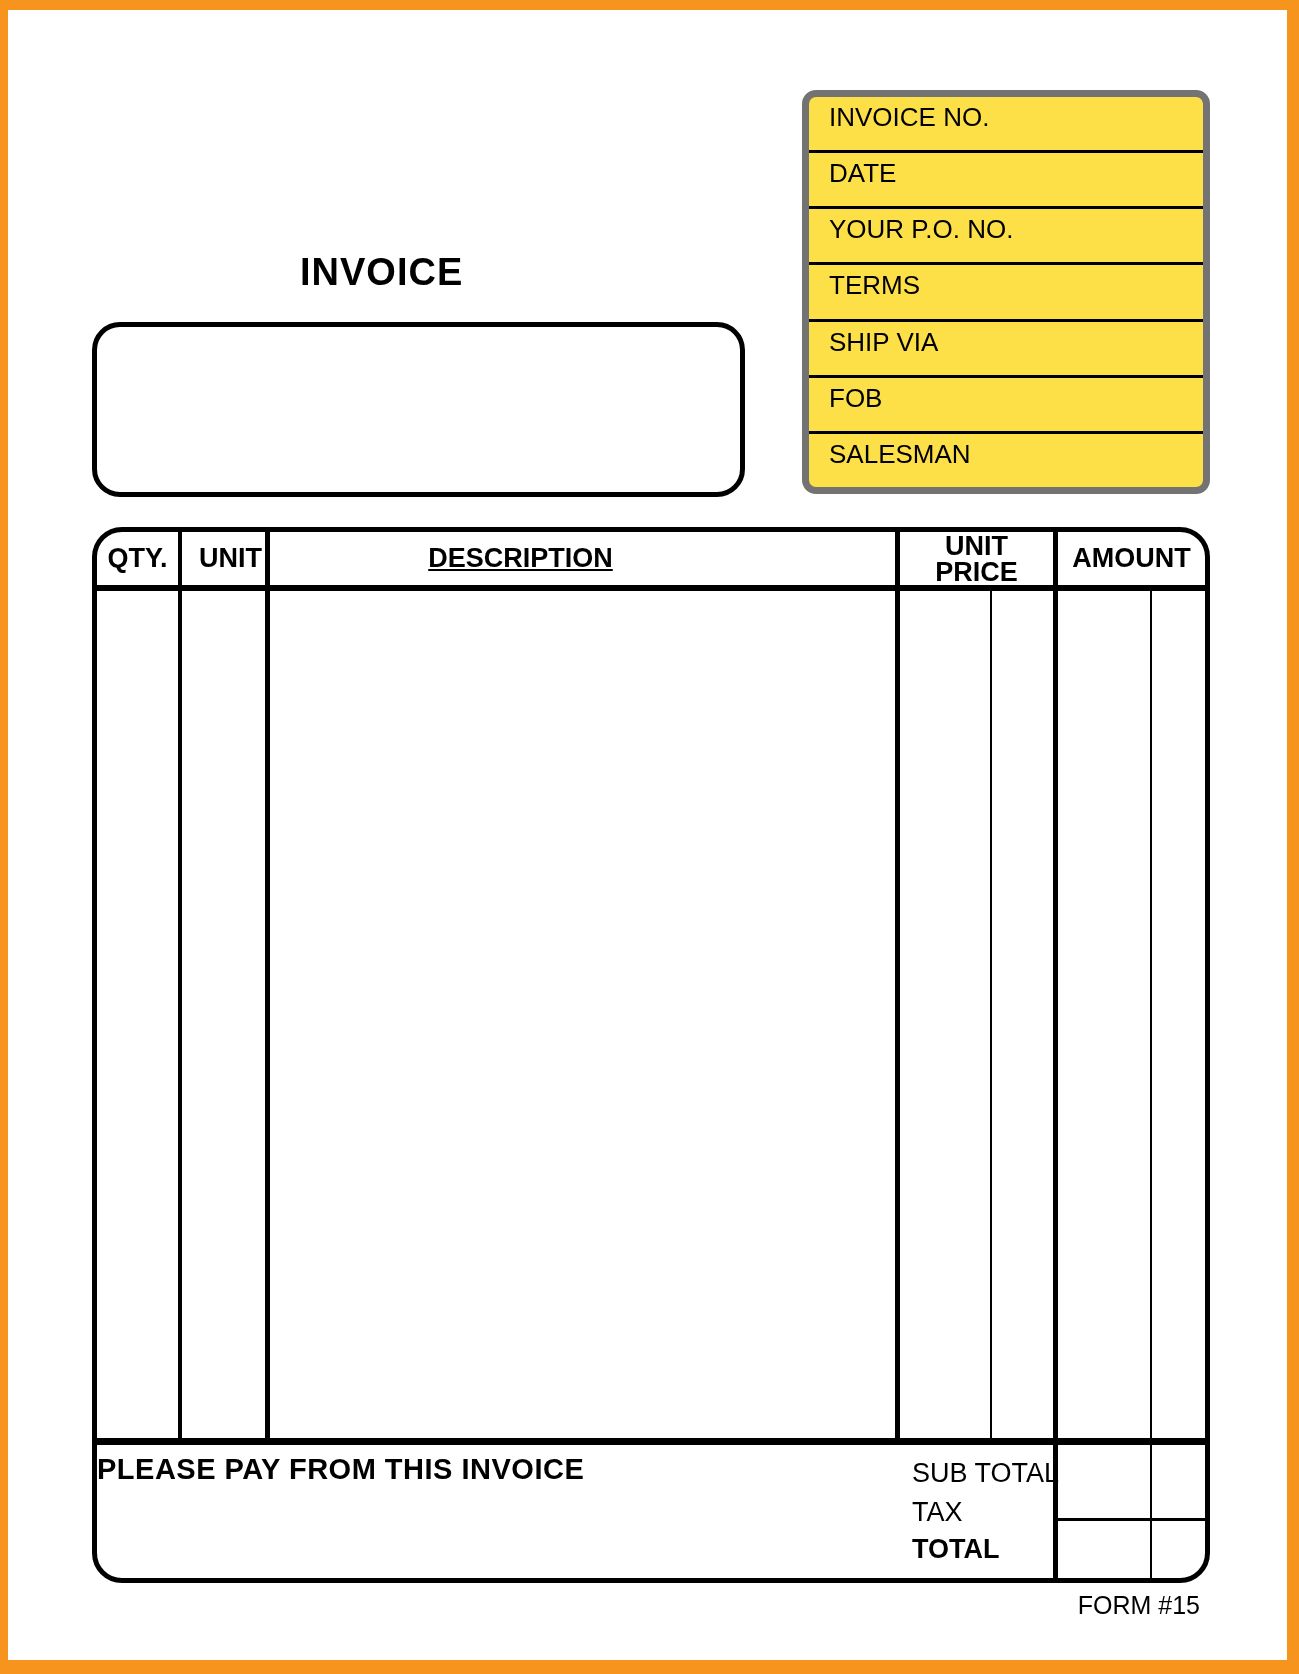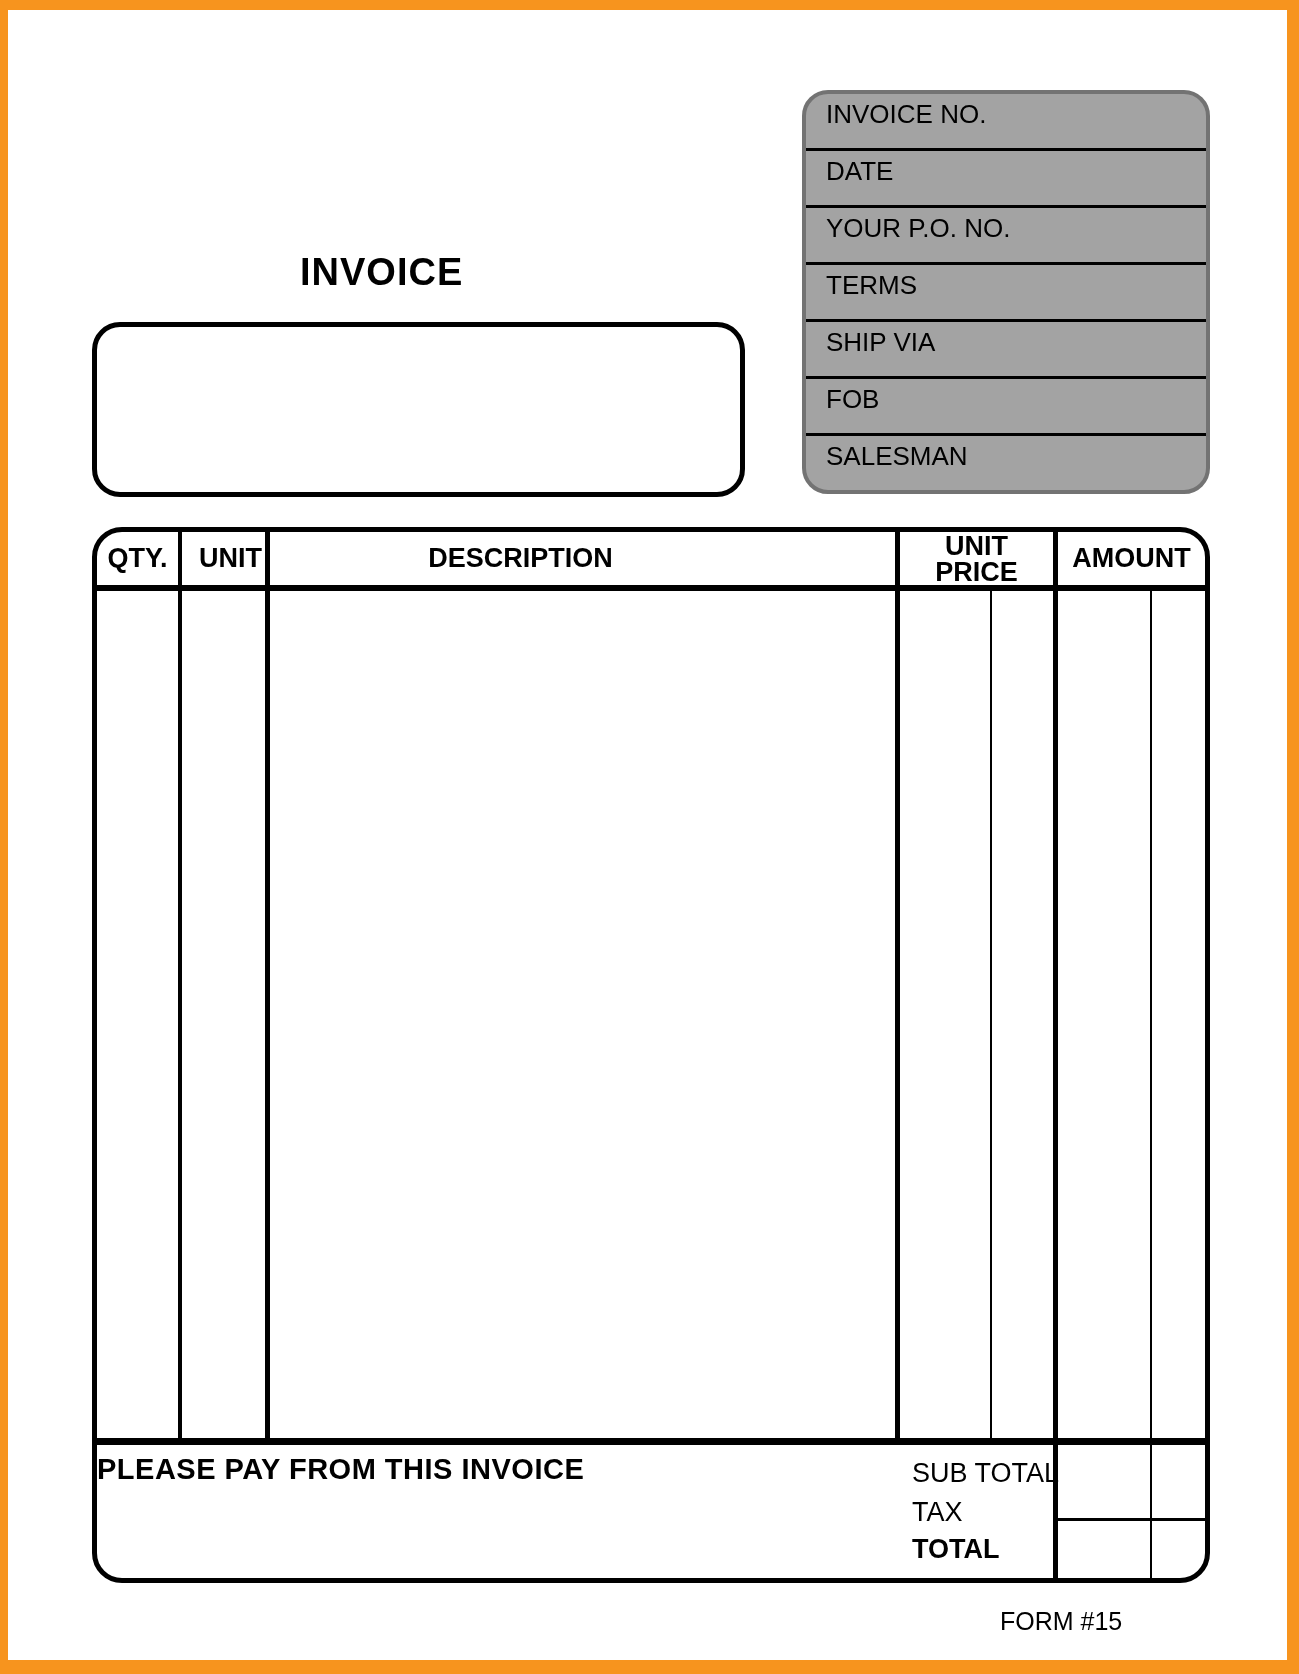--- a/index.html
+++ b/index.html
@@ -27,22 +27,22 @@
   }
 
   .address-box {
     left:92px; top:322px; width:653px; height:175px;
     border:5px solid #000; border-radius:28px;
     background:#fff;
   }
 
   .info-table {
     left:802px; top:90px; width:408px; height:404px;
-    border:4px solid #737373; border-radius:26px;
-    background:#a3a3a3; overflow:hidden;
+    border:7px solid #737373; border-radius:14px;
+    background:#fde047; overflow:hidden;
     display:flex; flex-direction:column;
   }
   .info-row { flex:1 1 0; position:relative; }
   .info-row + .info-row { border-top:3px solid #000; }
   .info-label {
     position:absolute; left:20px; top:7px;
     font-size:26px; line-height:1.05; white-space:nowrap;
   }
 
   .main-table {
@@ -64,21 +64,21 @@
     text-align:left; font-size:29px; font-weight:bold;
     letter-spacing:0.5px; white-space:nowrap;
   }
   .tot-label {
     position:absolute; left:815px;
     font-size:27px; white-space:nowrap;
   }
 
   .form-number {
     left:1000px; top:1591px; width:200px;
-    text-align:left; font-size:25px; white-space:nowrap;margin-top:16px;
+    text-align:right; font-size:25px; white-space:nowrap;
   }
 </style>
 </head>
 <body>
 
 <div class="page" style="background: rgb(247, 148, 30);">
   <div class="sheet"></div>
 
   <div class="abs title">INVOICE</div>
 
@@ -109,21 +109,21 @@
   </div>
 
   <div class="abs main-table">
 
     <div class="cell-region" style="left:0; top:59px; width:1108px; height:847px;"></div>
     <div class="cell-region" style="left:961px; top:913px; width:147px; height:73px;"></div>
     <div class="cell-region" style="left:961px; top:989px; width:147px; height:57px;"></div>
 
     <div class="hdr-label" style="left:0; width:81px;">QTY.</div>
     <div class="hdr-label" style="left:85px; width:97px;">UNIT</div>
-    <div class="hdr-label" style="left:173px; width:501px;">DESCRIPTION</div>
+    <div class="hdr-label" style="left:173px; width:501px;text-decoration:underline;">DESCRIPTION</div>
     <div class="hdr-label" style="left:818px; width:123px; top:1px;">UNIT PRICE</div>
     <div class="hdr-label" style="left:961px; width:147px;">AMOUNT</div>
 
     <div class="line" style="left: 0px; top: 53px; width: 1108px; height: 6px; background: rgb(0, 0, 0);"></div>
     <div class="line" style="left: 0px; top: 906px; width: 1108px; height: 7px; background: rgb(0, 0, 0);"></div>
     <div class="line" style="left: 956px; top: 986px; width: 152px; height: 3px; background: rgb(0, 0, 0);"></div>
 
     <div class="line" style="left: 81px; top: 0px; width: 4px; height: 906px; background: rgb(0, 0, 0);"></div>
     <div class="line" style="left: 168px; top: 0px; width: 5px; height: 906px; background: rgb(0, 0, 0);"></div>
     <div class="line" style="left: 798px; top: 0px; width: 5px; height: 906px; background: rgb(0, 0, 0);"></div>

